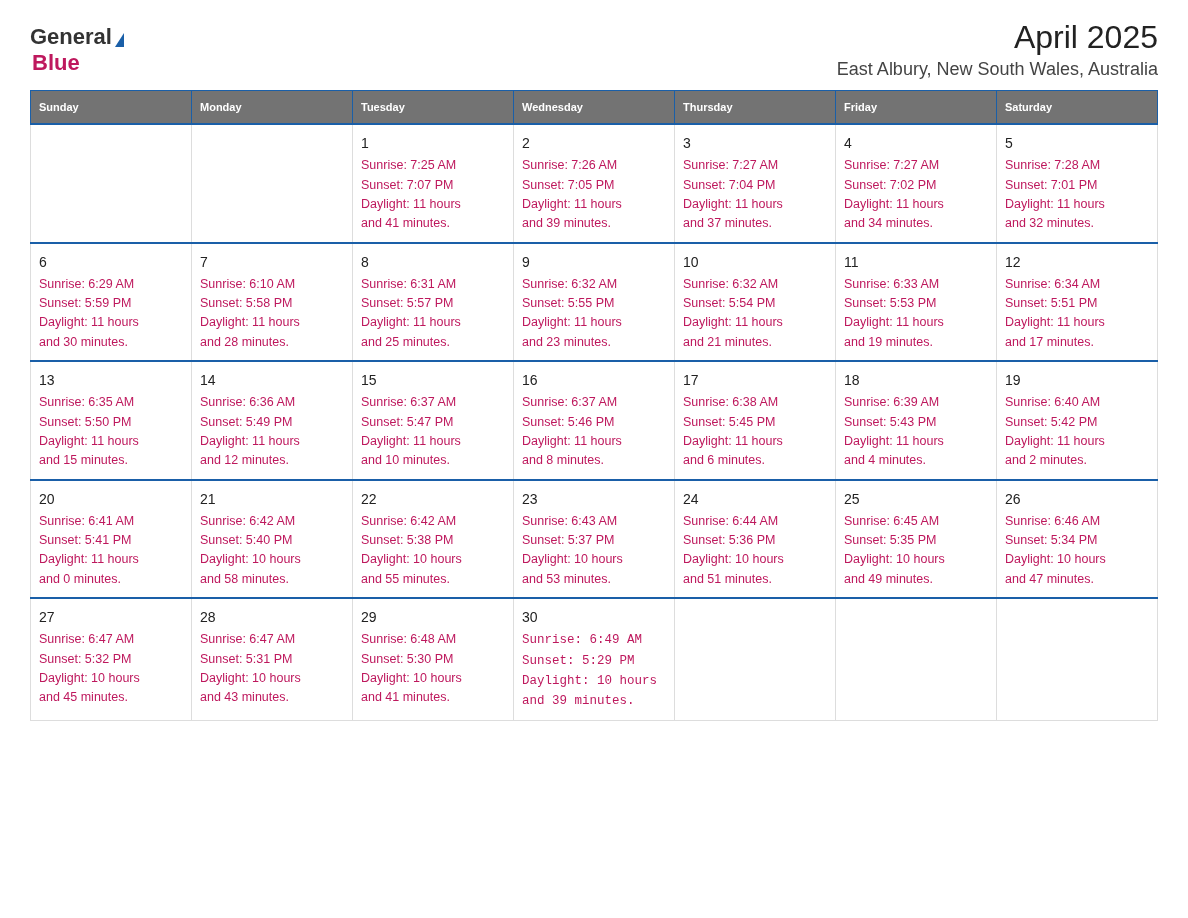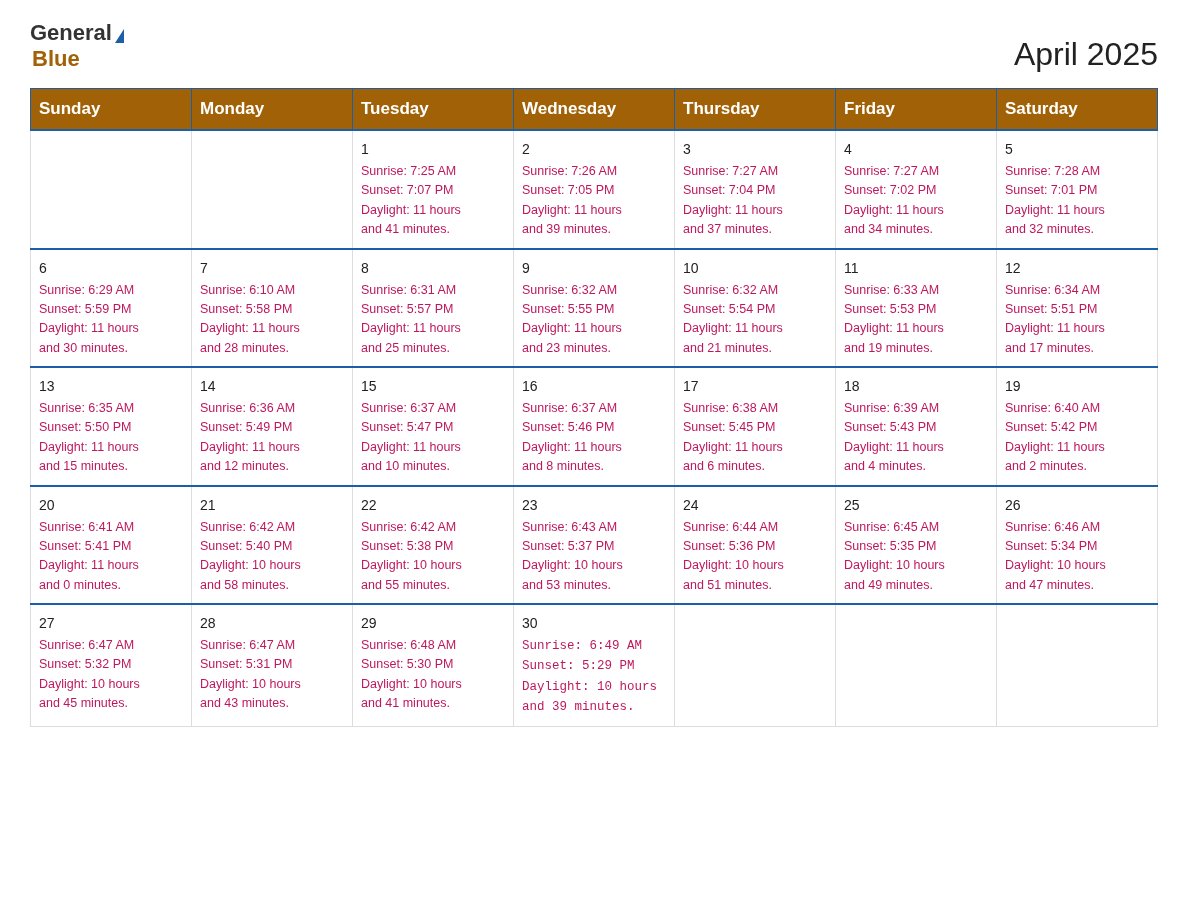--- a/index.html
+++ b/index.html
@@ -6,22 +6,22 @@
     body {
       font-family: Arial, sans-serif;
       background: #fff;
       padding: 20px 30px;
       width: 1188px;
       min-height: 918px;
     }
     .header-area {
       display: flex;
       justify-content: space-between;
-      align-items: flex-end;
-      margin-bottom: 16px;
+      align-items: center;
+      margin-bottom: 10px;
     }
     .logo-text-general {
       font-size: 22px;
       font-weight: bold;
       color: #333;
     }
     .title-area {
       text-align: right;
     }
     .month-title {
@@ -34,23 +34,23 @@
       font-size: 18px;
       color: #444;
       margin-top: 4px;
     }
     .calendar-table {
       width: 100%;
       border-collapse: collapse;
       margin-top: 10px;
     }
     .calendar-table th {
-      background-color: #a16207;
+      background-color: #737373;
       color: #fff;
-      font-size: 17px;
+      font-size: 11px;
       font-weight: bold;
       padding: 10px 8px;
       text-align: left;
       border: 1px solid #1a5fa8;
     }
     .calendar-table td {
       vertical-align: top;
       padding: 8px 8px;
       border: 1px solid #ccc;
       width: calc(100% / 7);
@@ -84,21 +84,21 @@
       flex-direction: column;
       align-items: flex-start;
     }
     .logo-line1 {
       display: flex;
       align-items: center;
     }
     .logo-line2 {
       font-size: 22px;
       font-weight: bold;
-      color: #a16207;
+      color: #be185d;
       margin-left: 2px;
     }
     .arrow-icon {
       display: inline-block;
       width: 0;
       height: 0;
       border-left: 9px solid transparent;
       border-right: 0px solid transparent;
       border-bottom: 14px solid #1a5fa8;
       margin-left: 3px;
@@ -111,20 +111,21 @@
 <div class="header-area">
   <div class="logo-wrapper">
     <div class="logo-line1">
       <span class="logo-text-general">General</span>
       <span class="arrow-icon"></span>
     </div>
     <div class="logo-line2">Blue</div>
   </div>
   <div class="title-area">
     <div class="month-title">April 2025</div>
+    <div class="location-subtitle">East Albury, New South Wales, Australia</div>
   </div>
 </div>
 
 <table class="calendar-table">
   <thead>
     <tr>
     <th>Sunday</th>
         <th>Monday</th>
         <th>Tuesday</th>
         <th>Wednesday</th>

